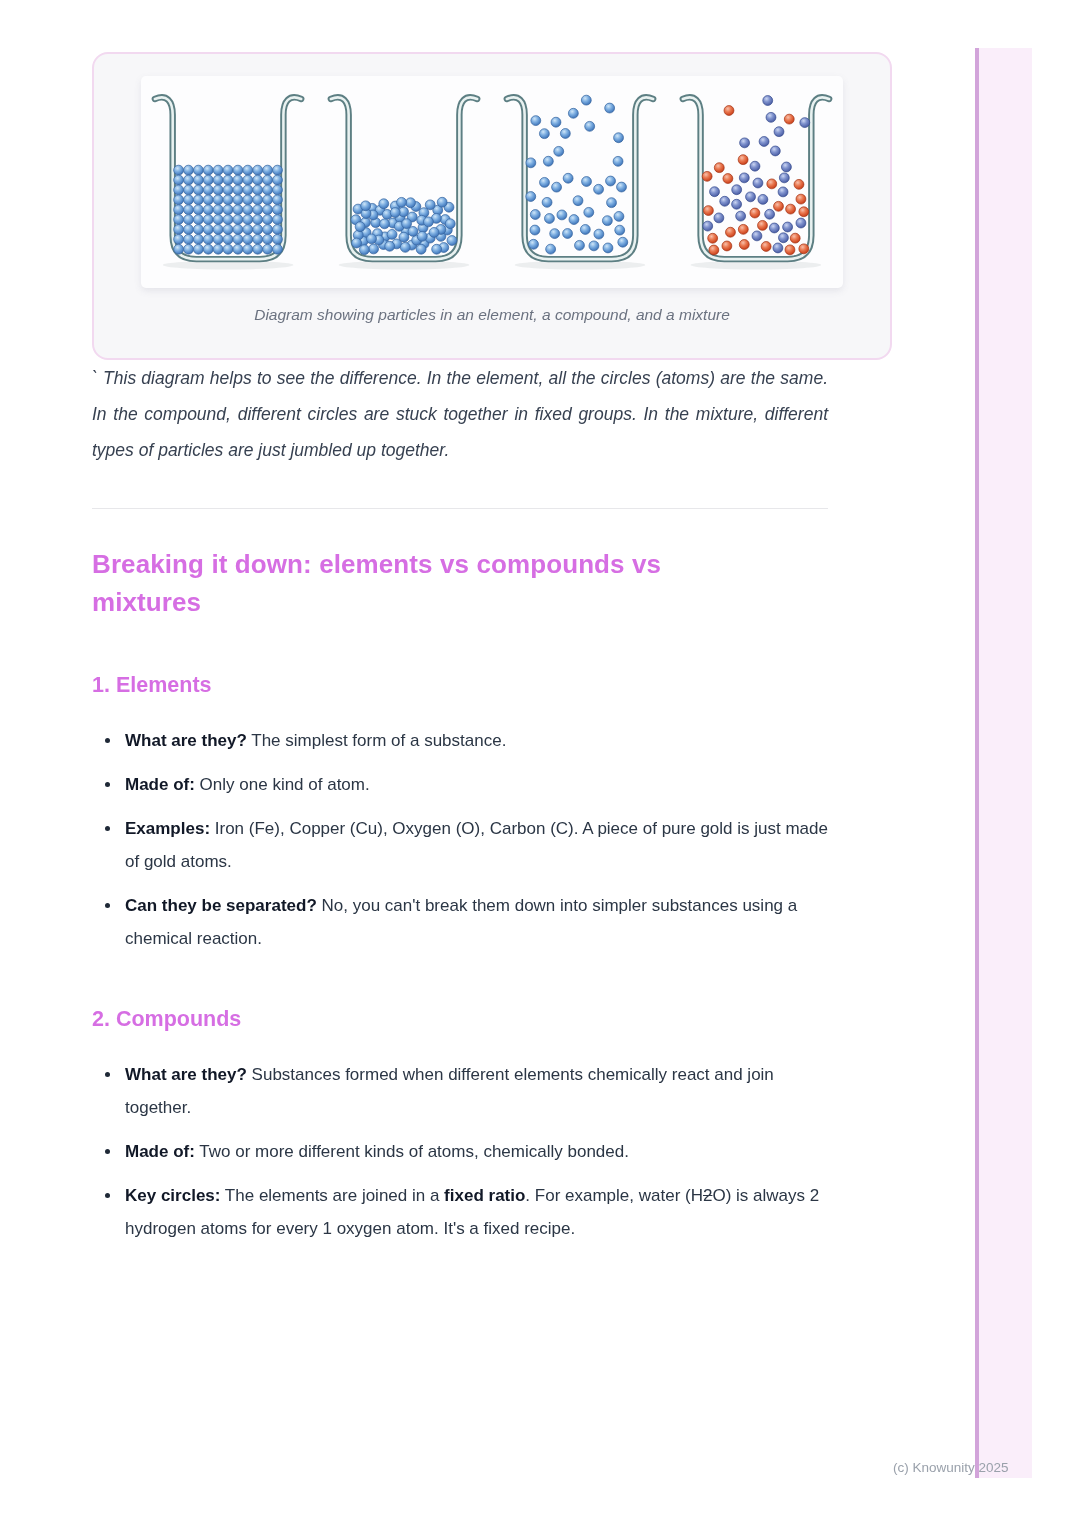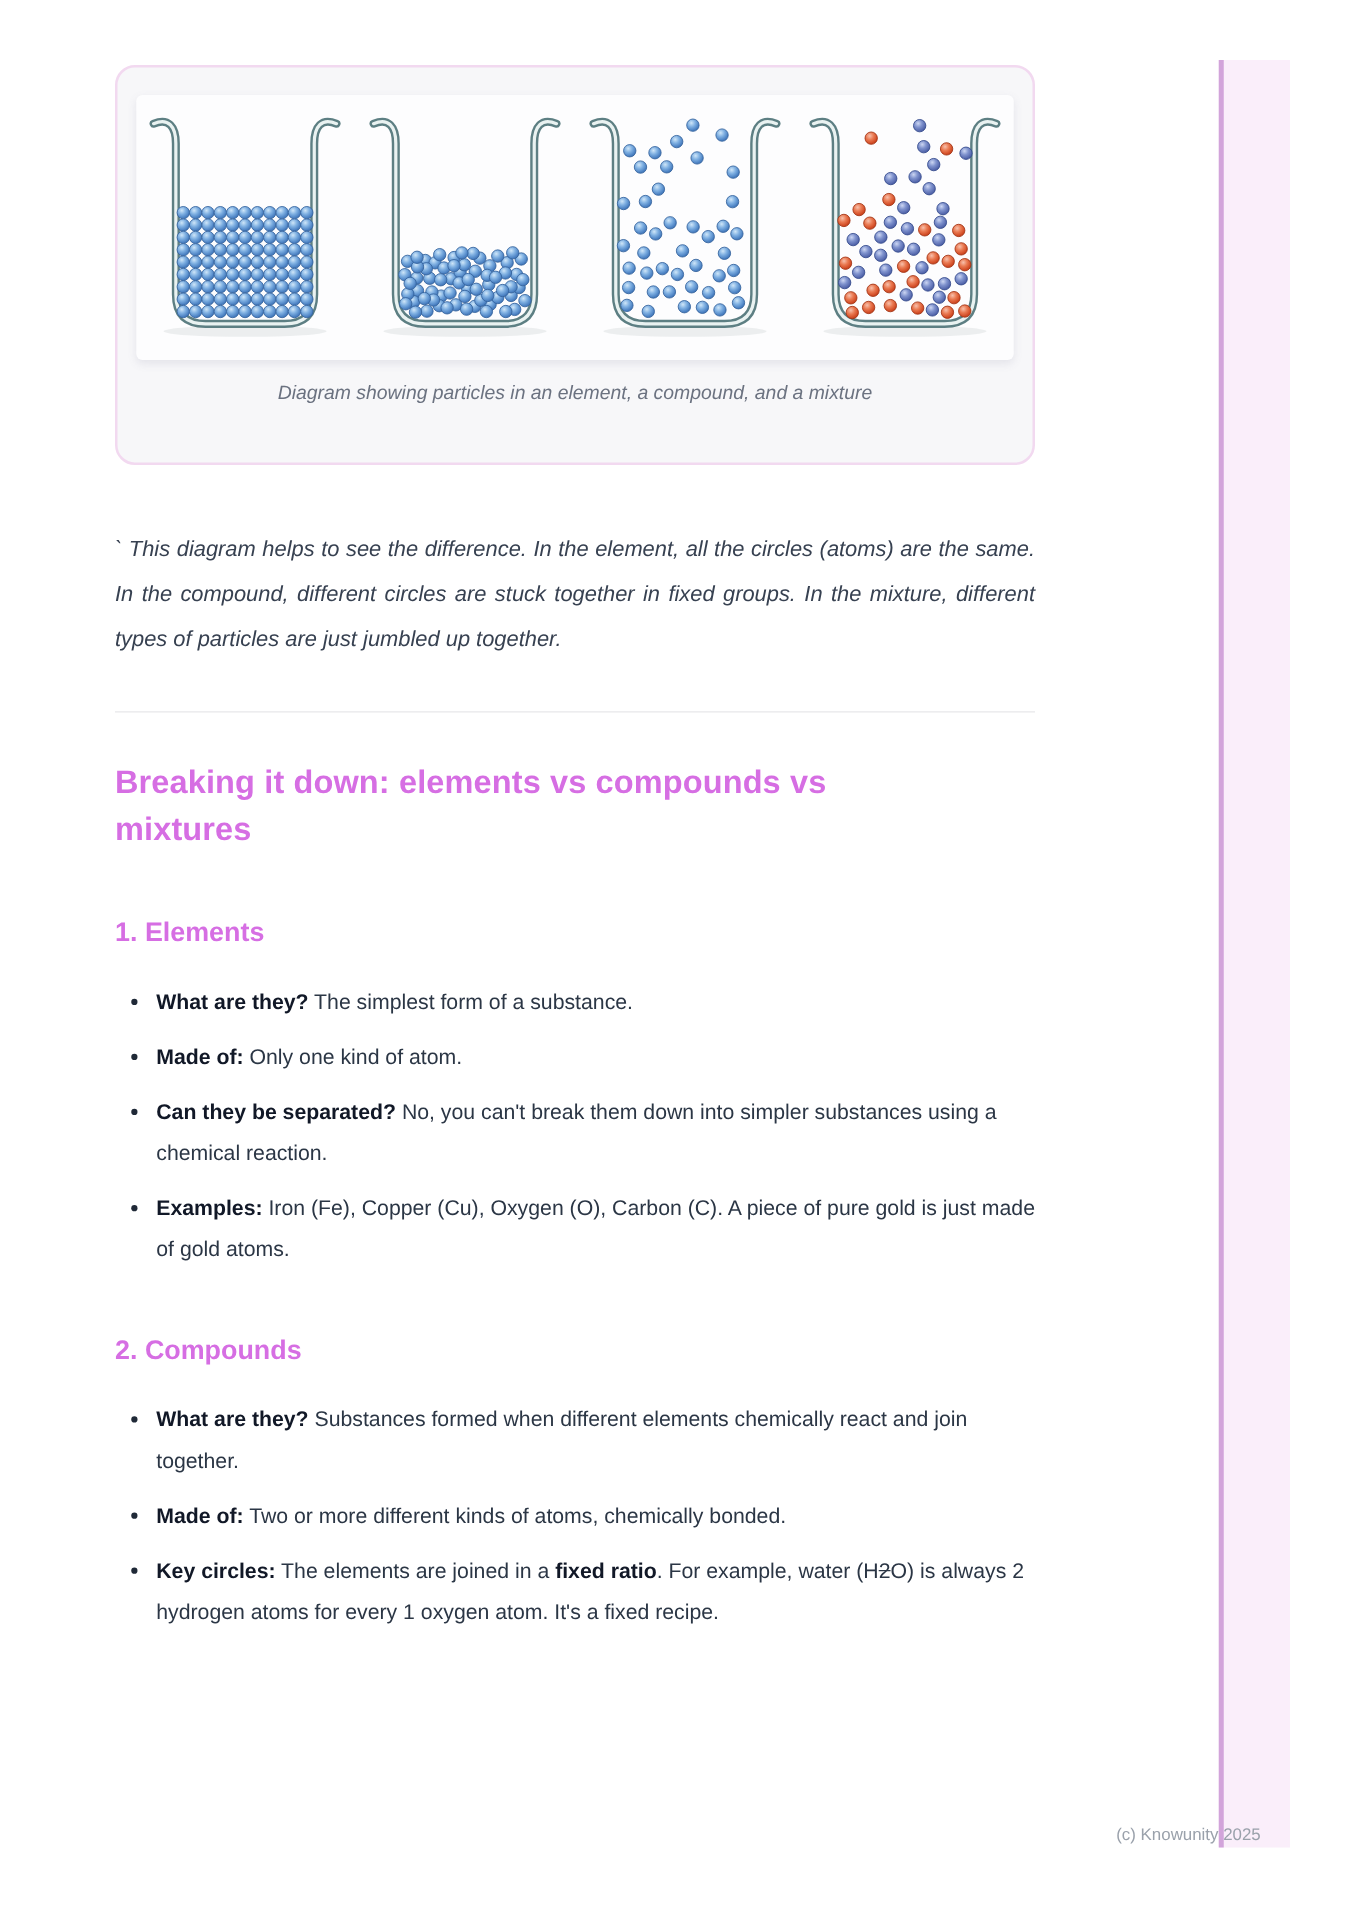--- a/index.html
+++ b/index.html
@@ -9,36 +9,36 @@
     font-family:"Liberation Sans", sans-serif; color:#374151;
   }
   .strip {
     position:absolute; top:48px; right:48px; width:57px; height:1430px;
     background:#faeefa; border-left:4px solid #d2a4da; z-index:1;
   }
   .content { position:absolute; left:92px; top:52px; width:736px; z-index:2; }
 
   
   .card {
-    width:736px; border:2px solid #f2d9f0; border-radius:16px;
-    background:#f7f7f9; padding:22px 15px 46px 15px;
+    width:800px; border:2px solid #f2d9f0; border-radius:16px;
+    background:#f7f7f9; padding:22px 15px 34px 15px;
   }
   .panel {
     width:702px; height:212px; margin:0 auto; background:#fdfdfe;
     border-radius:5px; box-shadow:0 3px 7px rgba(110,110,140,0.13);
     display:flex; align-items:center; justify-content:center;
   }
   .panel svg { width:694px; height:194px; display:block; }
   figcaption {
     margin-top:18px; text-align:center; font-style:italic;
     font-size:15.5px; color:#6b7280;
   }
 
   .note {
-    margin-top:49px; font-style:italic; font-size:17.5px; line-height:36px;
+    font-style:italic; font-size:17.5px; line-height:36px;
     text-align:justify; color:#374151;
   }
   hr.divider { border:none; border-top:1px solid #e7e7ea; margin-top:40px; }
 
   h2.main-heading {
     margin-top:36px; max-width:680px; font-size:26px; line-height:38px;
     font-weight:bold; color:#d66ee3; letter-spacing:0.1px;
   }
   p.intro {
     margin-top:26px; font-size:17px; line-height:36px; text-align:justify;
@@ -389,22 +389,22 @@
     <hr class="divider">
 
     <h2 class="main-heading">Breaking it down: elements vs compounds vs mixtures</h2>
 
 
     <section>
       <h3 class="sub-heading">1. Elements</h3>
       <ul class="bullets">
           <li><span class="seg-b">What are they?</span><span> The simplest form of a substance.</span></li>
           <li><span class="seg-b">Made of:</span><span> Only one kind of atom.</span></li>
+          <li><span class="seg-b">Examples:</span><span> Iron (Fe), Copper (Cu), Oxygen (O), Carbon (C). A piece of pure gold is just made of gold atoms.</span></li>
           <li><span class="seg-b">Can they be separated?</span><span> No, you can't break them down into simpler substances using a chemical reaction.</span></li>
-          <li><span class="seg-b">Examples:</span><span> Iron (Fe), Copper (Cu), Oxygen (O), Carbon (C). A piece of pure gold is just made of gold atoms.</span></li>
         </ul>
     </section>
 
     <section>
       <h3 class="sub-heading">2. Compounds</h3>
       <ul class="bullets">
           <li><span class="seg-b">What are they?</span><span> Substances formed when different elements chemically react and join together.</span></li>
           <li><span class="seg-b">Made of:</span><span> Two or more different kinds of atoms, chemically bonded.</span></li>
           <li><span class="seg-b">Key circles:</span><span> The elements are joined in a </span><span class="seg-b">fixed ratio</span><span>. For example, water (H</span><span class="seg-s">2</span><span>O) is </span><span class="seg-i">always</span><span> 2 hydrogen atoms for every 1 oxygen atom. It's a fixed recipe.</span></li>
         </ul>

